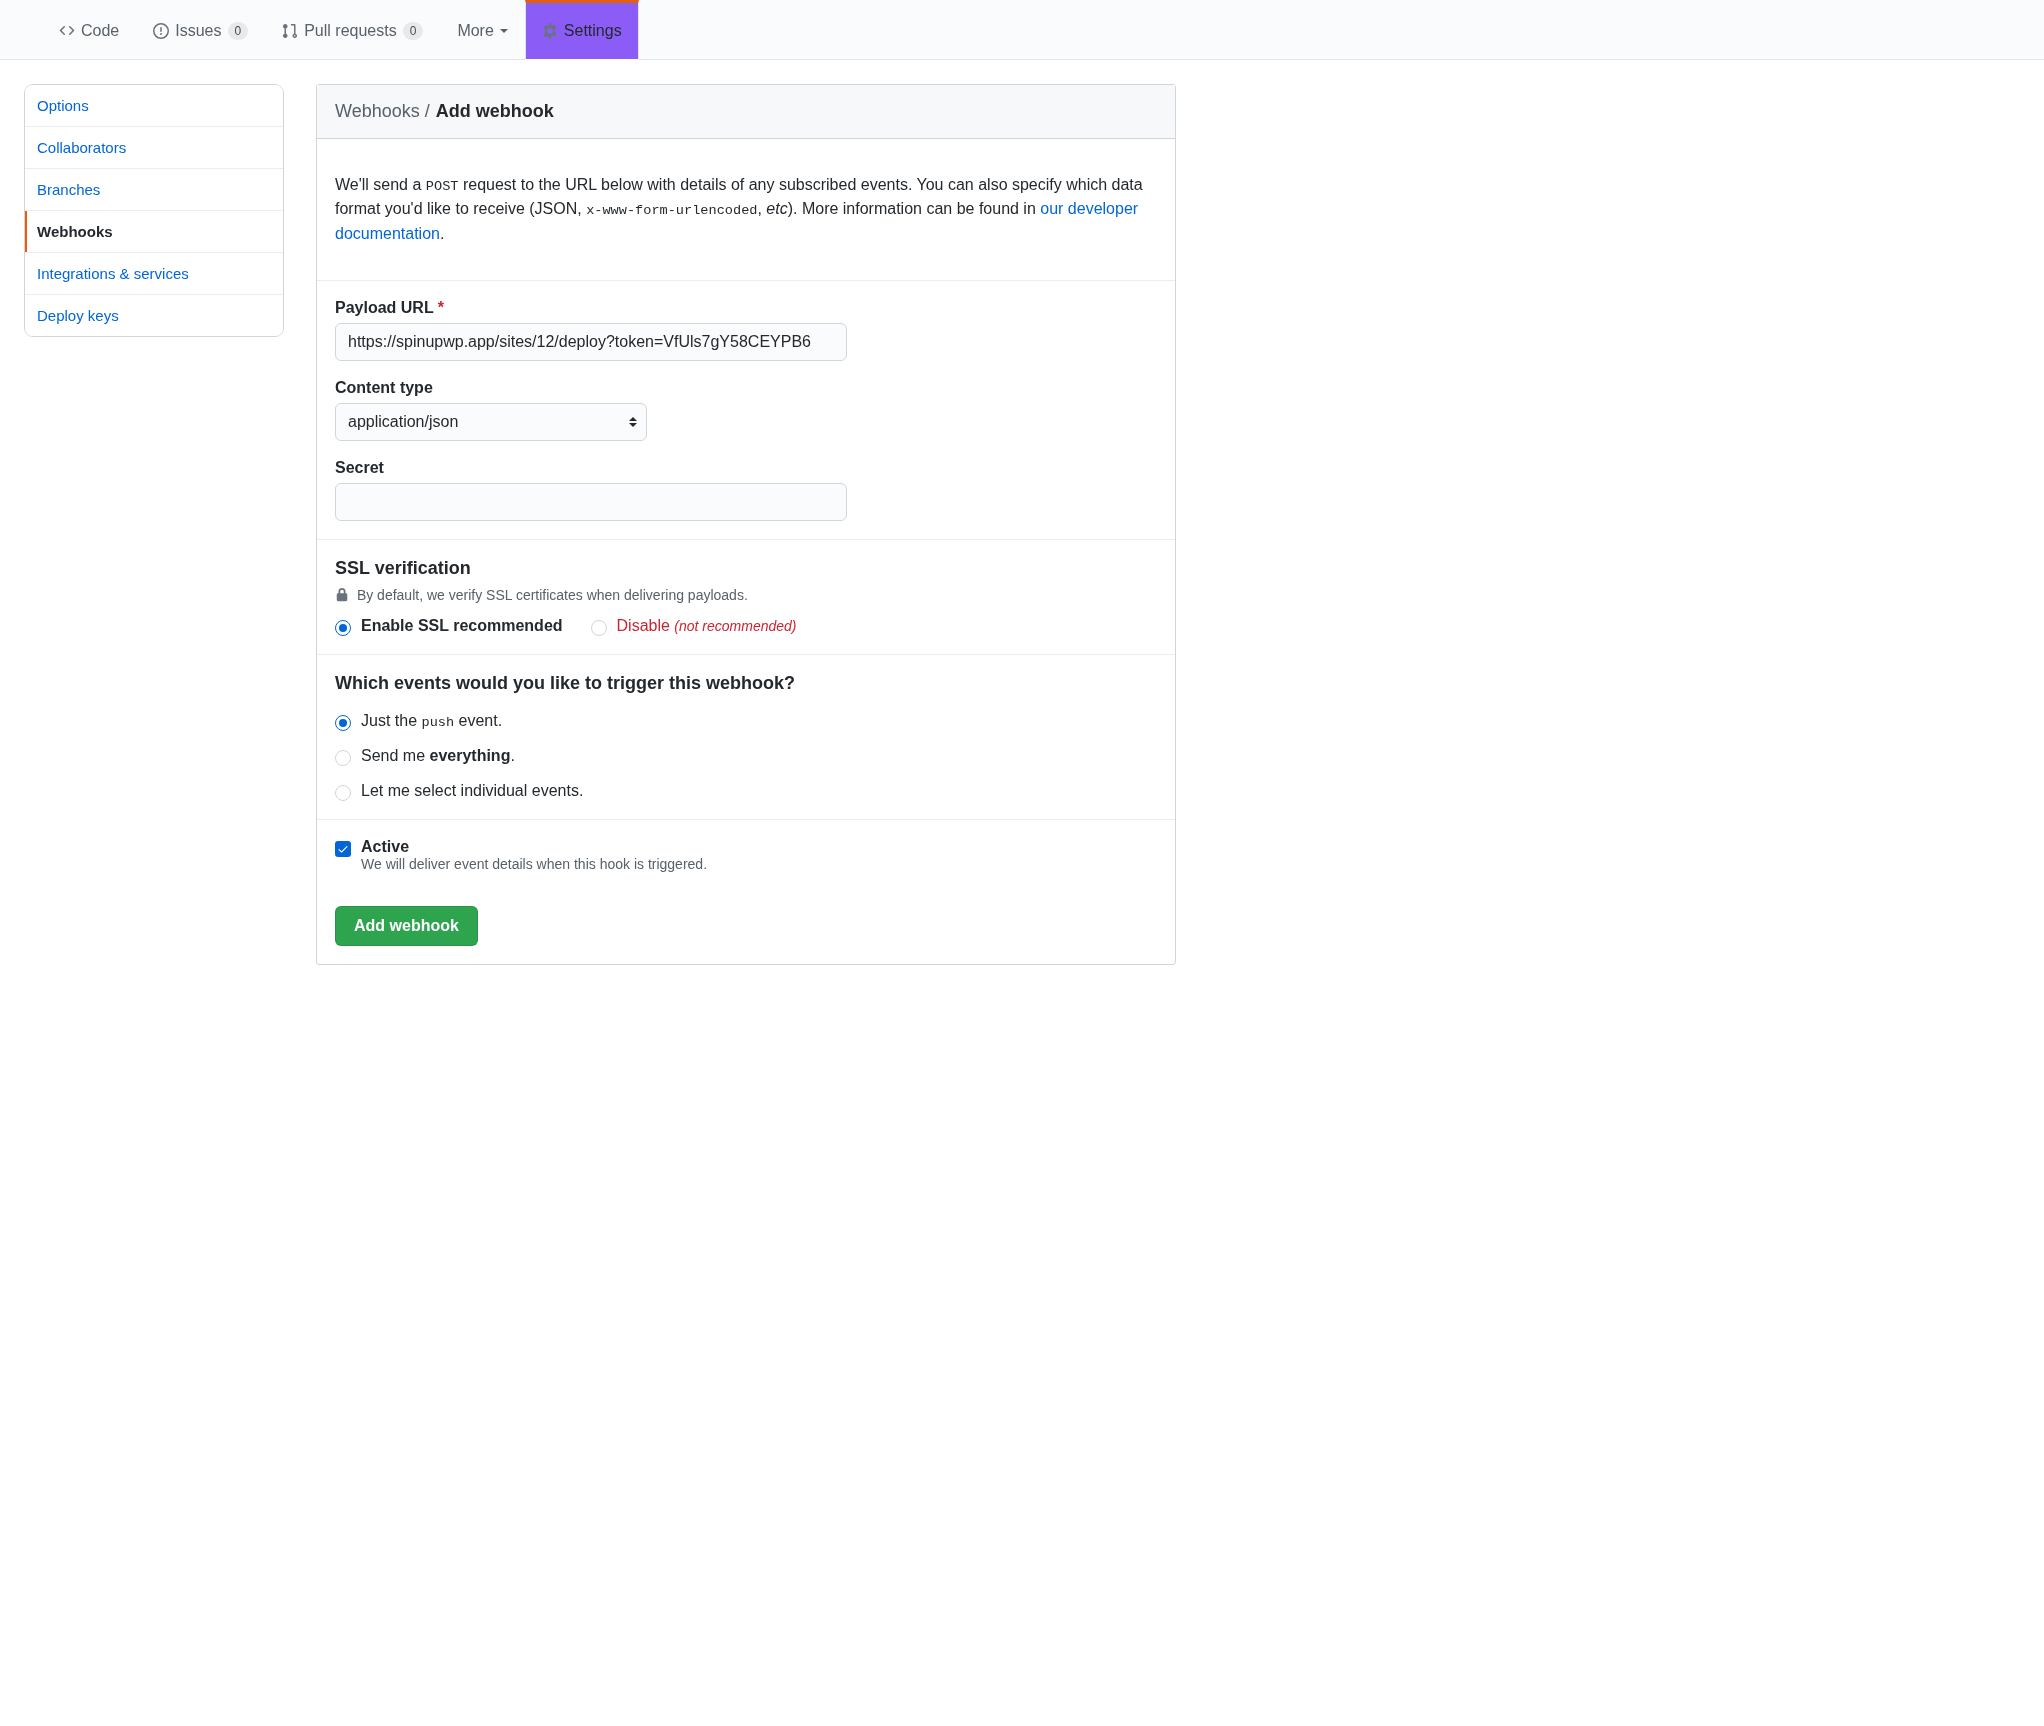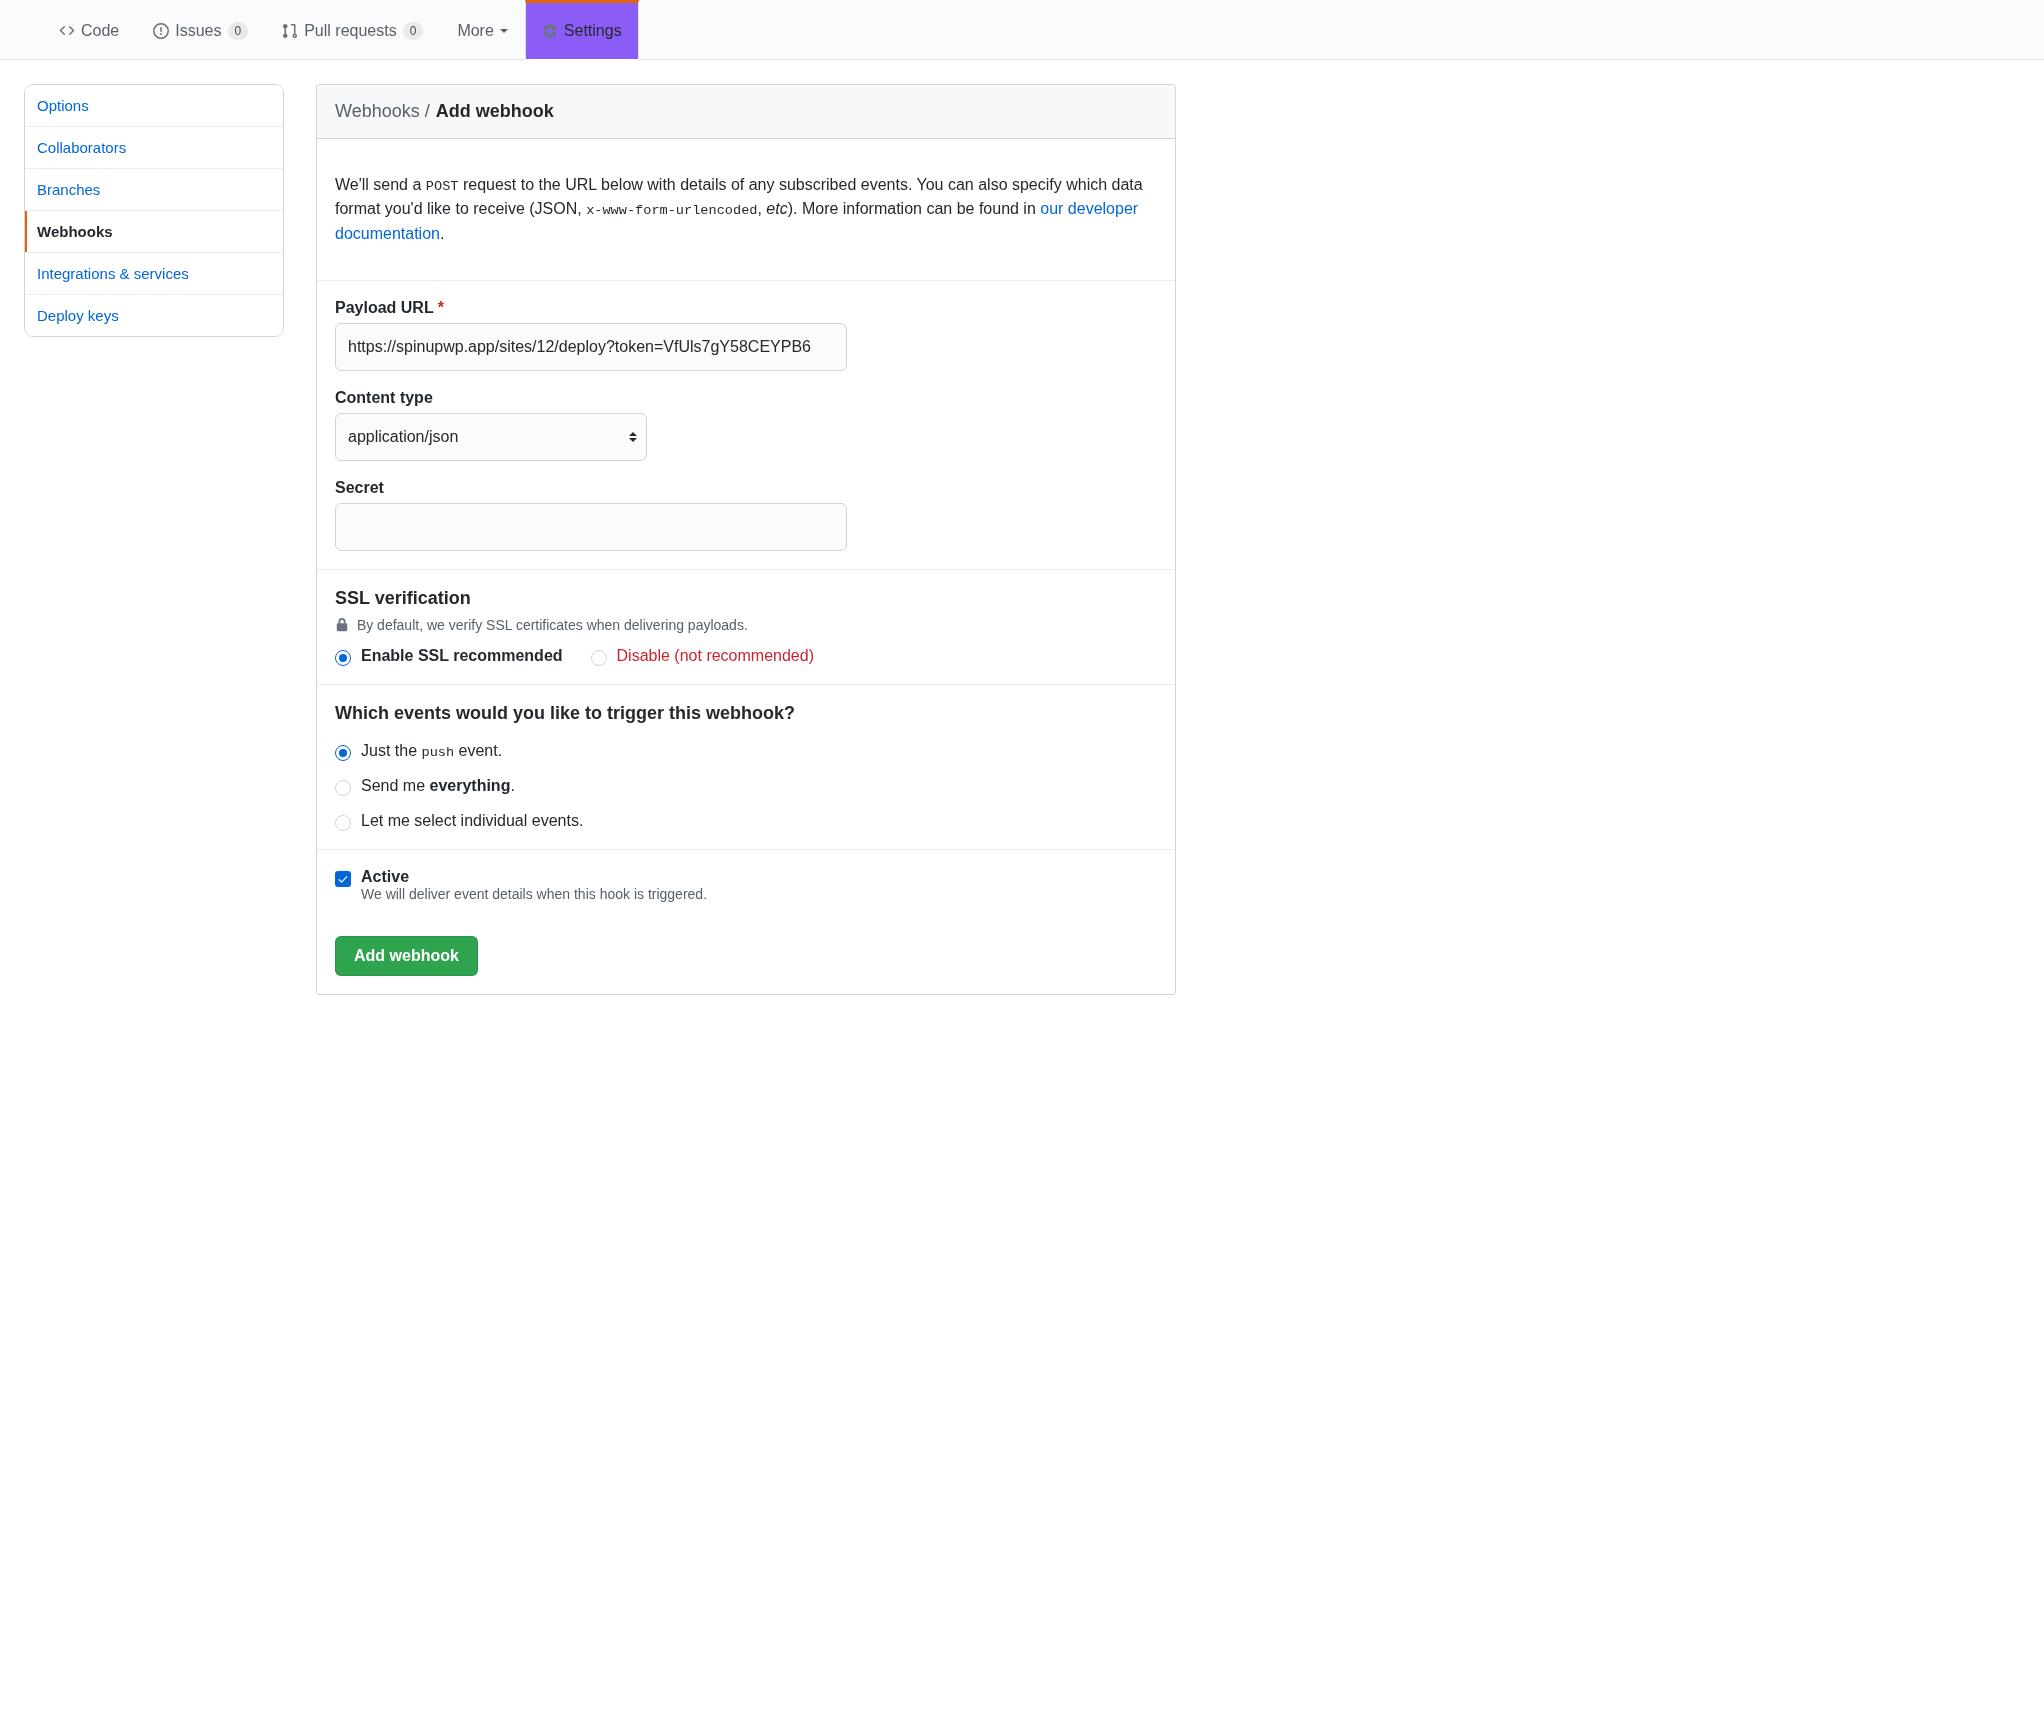--- a/index.html
+++ b/index.html
@@ -128,21 +128,21 @@
   .req { color:#cb2431; }
   .text-input, .select-input {
     width: 512px;
     max-width:100%;
     padding: 8px 12px;
     font-size:16px;
     border:1px solid #d1d5da;
     border-radius:6px;
     background:#fafbfc;
     color:#24292e;
-    height:48px;
+    height:38px;
   }
   .select-wrap { position:relative; width:312px;}
   .select-input { width:100%; appearance:none; -webkit-appearance:none; padding-right:28px;}
   .select-caret {
     position:absolute; right:10px; top:50%; transform:translateY(-50%);
     pointer-events:none;
     display:flex;flex-direction:column;gap:2px;
   }
   .select-caret span{width:0;height:0;border:4px solid transparent;}
   .select-caret .up{border-bottom-color:#24292e;}
@@ -284,21 +284,21 @@
         <div style="height:14px"></div>
         <div style="display:flex;gap:28px;">
           <div class="radio-row" style="margin-bottom:0;">
             <span class="fake-radio checked"></span>
             <label class="bold">Enable SSL recommended</label>
           </div>
           <div class="radio-row" style="margin-bottom:0;">
             <span class="fake-radio"></span>
             <label>
               <span class="danger">Disable</span>
-              <span class="danger" style="font-size:16px;">(not recommended)</span>
+              <span class="danger" style="font-size:14px;font-style:italic;">(not recommended)</span>
             </label>
           </div>
         </div>
       </div>
 
       <div class="panel-section">
         <div class="subhead">Which events would you like to trigger this webhook?</div>
         <div style="height:10px"></div>
         <div class="radio-row">
           <span class="fake-radio checked"></span>

